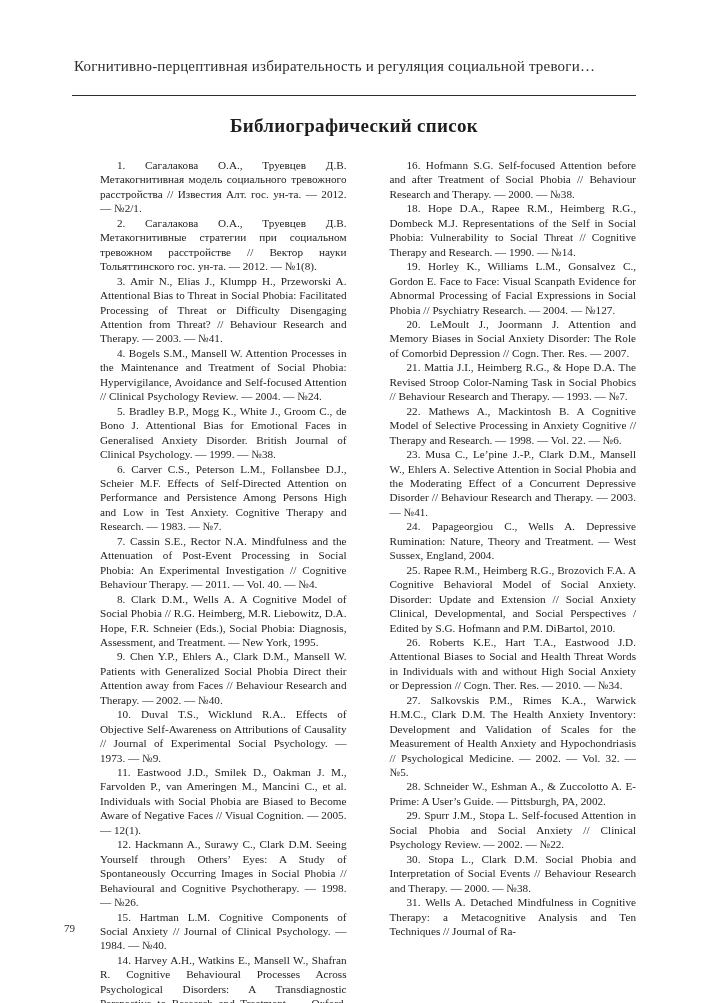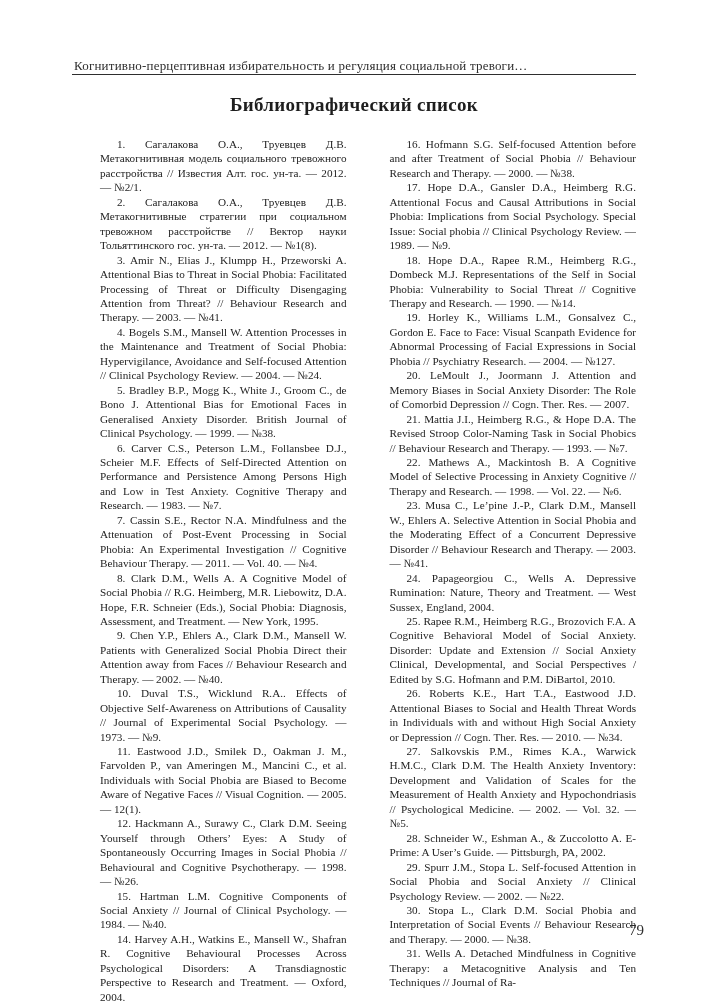--- a/index.html
+++ b/index.html
@@ -18,24 +18,24 @@
     overflow: hidden;
     box-sizing: border-box;
   }
   .content {
     position: absolute;
     left: 72px;
     top: 58px;
     width: 564px;
   }
   .running-head {
-    font-size: 13px;
+    font-size: 15px;
     letter-spacing: 0.2px;
     color: #2e2e2e;
-    padding: 0 2px 0 2px;
+    padding: 0 2px 20px 2px;
     border-bottom: 1.2px solid #2e2e2e;
     white-space: nowrap;
     overflow: hidden;
   }
   .section-title {
     margin-top: 19px;
     text-align: center;
     font-weight: bold;
     font-size: 19px;
     letter-spacing: 0.3px;
@@ -54,25 +54,25 @@
   .ref {
     margin: 0;
     font-size: 11.2px;
     line-height: 14.45px;
     text-align: justify;
     text-indent: 17px;
     color: #232323;
   }
   .page-number {
     position: absolute;
-    left: 80px;
+    left: 64px;
     width: 564px;
     top: 922px;
-    text-align: right;
-    font-size: 15px;
+    text-align: left;
+    font-size: 11px;
     color: #2e2e2e;
   }
 </style>
 </head>
 <body>
 
 <div class="page">
   <div class="content">
     <div class="running-head">Когнитивно-перцептивная избирательность и регуляция социальной тревоги…</div>
 
@@ -91,21 +91,20 @@
           <p class="ref">9. Chen Y.P., Ehlers A., Clark D.M., Mansell W. Patients with Generalized Social Phobia Direct their Attention away from Faces // Behaviour Research and Therapy. — 2002. — №40.</p>
           <p class="ref">10. Duval T.S., Wicklund R.A.. Effects of Objective Self-Awareness on Attributions of Causality // Journal of Experimental Social Psychology. — 1973. — №9.</p>
           <p class="ref">11. Eastwood J.D., Smilek D., Oakman J. M., Farvolden P., van Ameringen M., Mancini C., et al. Individuals with Social Phobia are Biased to Become Aware of Negative Faces // Visual Cognition. — 2005. — 12(1).</p>
           <p class="ref">12. Hackmann A., Surawy C., Clark D.M. Seeing Yourself through Others’ Eyes: A Study of Spontaneously Occurring Images in Social Phobia // Behavioural and Cognitive Psychotherapy. — 1998. — №26.</p>
           <p class="ref">15. Hartman L.M. Cognitive Components of Social Anxiety // Journal of Clinical Psychology. — 1984. — №40.</p>
           <p class="ref">14. Harvey A.H., Watkins E., Mansell W., Shafran R. Cognitive Behavioural Processes Across Psychological Disorders: A Transdiagnostic Perspective to Research and Treatment. — Oxford, 2004.</p>
           <p class="ref">15. Hofmann S.G., DiBartolo P.M. Social Anxiety: Clinical, Developmental, and Social Perspectives Academic. — Elsevier, 2010.</p>
         </div>
       <div class="col">
           <p class="ref">16. Hofmann S.G. Self-focused Attention before and after Treatment of Social Phobia // Behaviour Research and Therapy. — 2000. — №38.</p>
-          <p class="ref">17. Hope D.A., Gansler D.A., Heimberg R.G. Attentional Focus and Causal Attributions in Social Phobia: Implications from Social Psychology. Special Issue: Social phobia // Clinical Psychology Review. — 1989. — №9.</p>
           <p class="ref">18. Hope D.A., Rapee R.M., Heimberg R.G., Dombeck M.J. Representations of the Self in Social Phobia: Vulnerability to Social Threat // Cognitive Therapy and Research. — 1990. — №14.</p>
           <p class="ref">19. Horley K., Williams L.M., Gonsalvez C., Gordon E. Face to Face: Visual Scanpath Evidence for Abnormal Processing of Facial Expressions in Social Phobia // Psychiatry Research. — 2004. — №127.</p>
           <p class="ref">20. LeMoult J., Joormann J. Attention and Memory Biases in Social Anxiety Disorder: The Role of Comorbid Depression // Cogn. Ther. Res. — 2007.</p>
           <p class="ref">21. Mattia J.I., Heimberg R.G., &amp; Hope D.A. The Revised Stroop Color-Naming Task in Social Phobics // Behaviour Research and Therapy. — 1993. — №7.</p>
           <p class="ref">22. Mathews A., Mackintosh B. A Cognitive Model of Selective Processing in Anxiety Cognitive // Therapy and Research. — 1998. — Vol. 22. — №6.</p>
           <p class="ref">23. Musa C., Le’pine J.-P., Clark D.M., Mansell W., Ehlers A. Selective Attention in Social Phobia and the Moderating Effect of a Concurrent Depressive Disorder // Behaviour Research and Therapy. — 2003. — №41.</p>
           <p class="ref">24. Papageorgiou C., Wells A. Depressive Rumination: Nature, Theory and Treatment. — West Sussex, England, 2004.</p>
           <p class="ref">25. Rapee R.M., Heimberg R.G., Brozovich F.A. A Cognitive Behavioral Model of Social Anxiety. Disorder: Update and Extension // Social Anxiety Clinical, Developmental, and Social Perspectives / Edited by S.G. Hofmann and P.M. DiBartol, 2010.</p>
           <p class="ref">26. Roberts K.E., Hart T.A., Eastwood J.D. Attentional Biases to Social and Health Threat Words in Individuals with and without High Social Anxiety or Depression // Cogn. Ther. Res. — 2010. — №34.</p>
           <p class="ref">27. Salkovskis P.M., Rimes K.A., Warwick H.M.C., Clark D.M. The Health Anxiety Inventory: Development and Validation of Scales for the Measurement of Health Anxiety and Hypochondriasis // Psychological Medicine. — 2002. — Vol. 32. — №5.</p>

